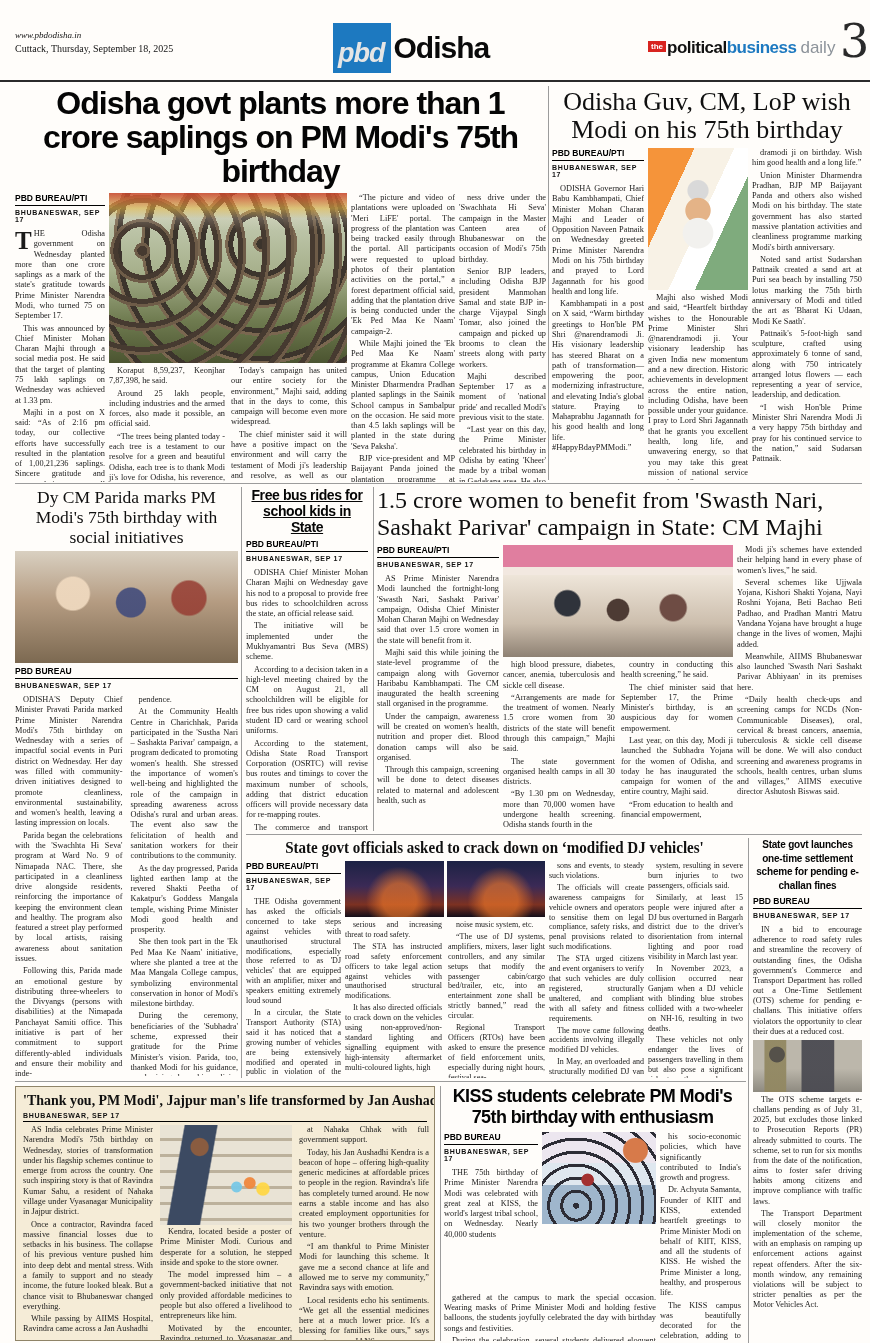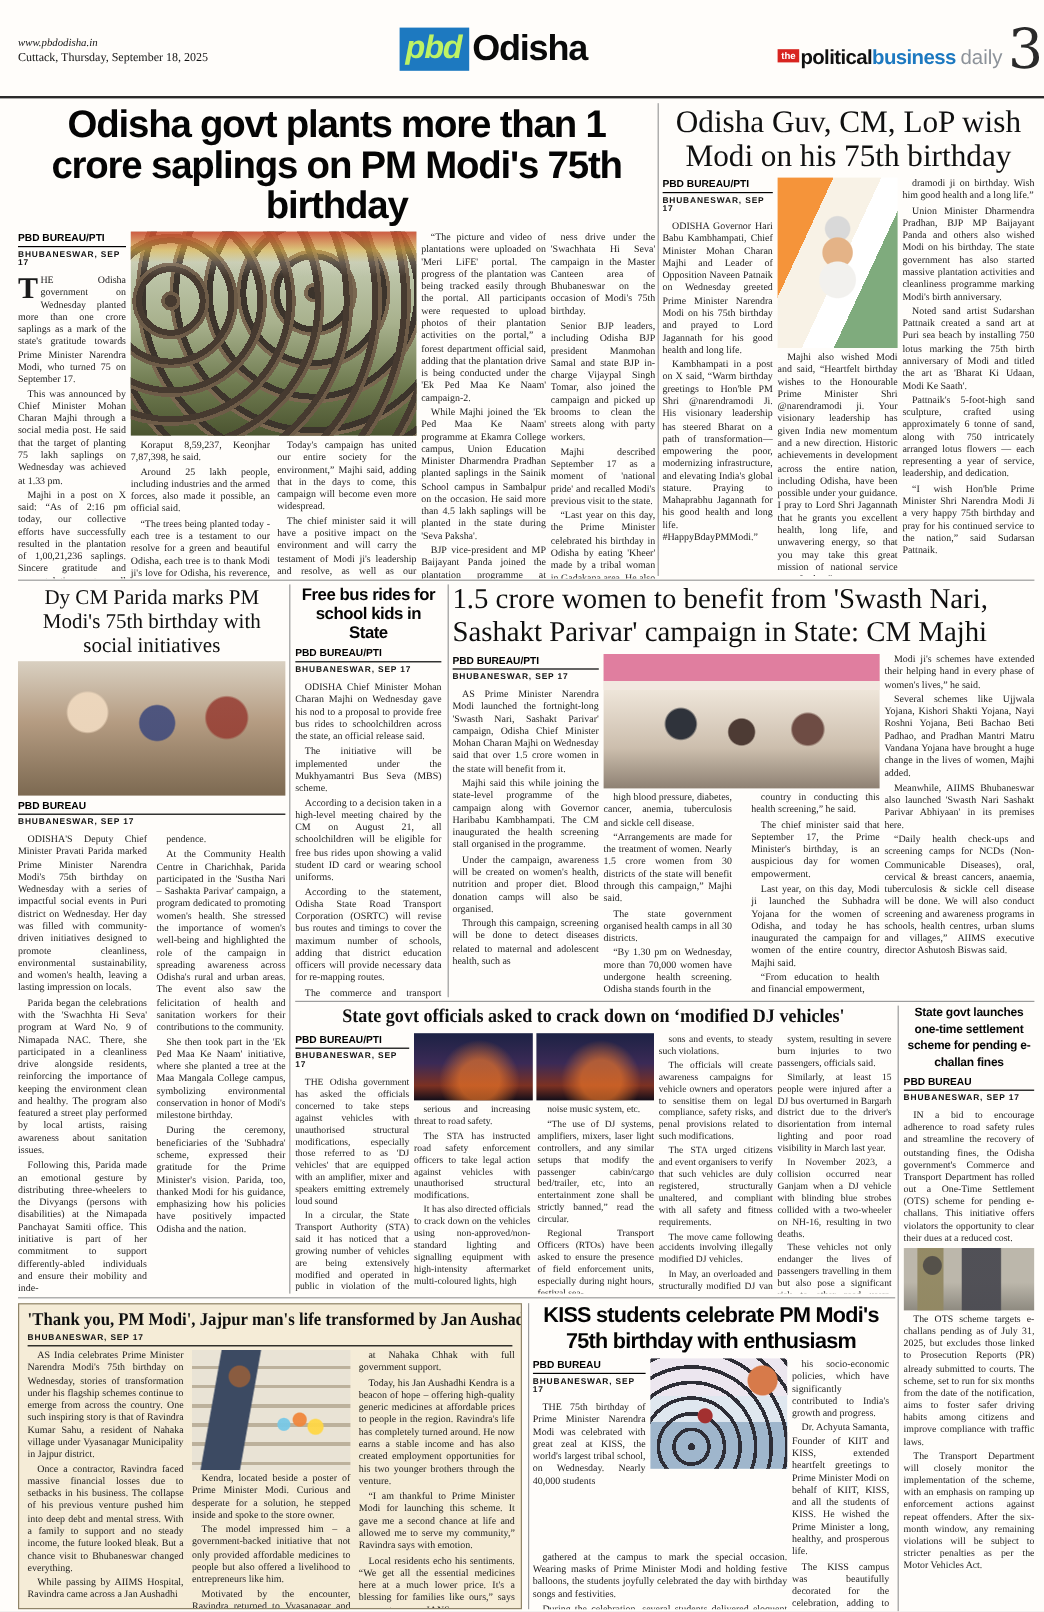--- a/index.html
+++ b/index.html
@@ -3,21 +3,21 @@
 <meta charset="utf-8">
 <style>
   *{box-sizing:border-box;margin:0;padding:0;}
   html,body{background:#e8e8e8;}
   body{width:870px;height:1343px;position:relative;margin:0 auto;}
   #page{position:absolute;inset:0;background:#fffdfa;color:#141414;overflow:hidden;}
   
   .hdr-site{position:absolute;left:15px;top:30px;font:italic 9px "Liberation Serif",serif;}
   .hdr-date{position:absolute;left:15px;top:43px;font:10px "Liberation Serif",serif;}
   .logo{position:absolute;left:333px;top:23px;display:flex;align-items:center;}
-  .logo-box{background:#1d79c0;color:#bef264;font:700 italic 27px "Liberation Sans",sans-serif;padding:1px 7px 4px 5px;letter-spacing:-1px;}
+  .logo-box{background:#1d79c0;color:#e5e5e5;font:700 italic 27px "Liberation Sans",sans-serif;padding:15px 7px 4px 5px;letter-spacing:-1px;}
   .logo-odisha{font:800 30px "Liberation Sans",sans-serif;color:#0a0a0a;margin-left:2px;letter-spacing:-1px;}
   .brand{position:absolute;left:648px;top:38px;white-space:nowrap;}
   .brand .the{background:#d8241f;color:#fff;font:700 8px "Liberation Sans",sans-serif;padding:1px 3px;vertical-align:4px;margin-right:1px;margin-top:48px;}
   .brand .pol{font:800 17px "Liberation Sans",sans-serif;color:#111;letter-spacing:-0.5px;}
   .brand .bus{font:800 17px "Liberation Sans",sans-serif;color:#1d79c0;letter-spacing:-0.5px;}
   .brand .dly{font:400 17px "Liberation Sans",sans-serif;color:#8d939a;}
   .pageno{position:absolute;left:840px;top:14px;font:400 46px "DejaVu Serif",serif;color:#2a2a2a;}
   
   .art{position:absolute;overflow:hidden;}
   .vr{position:absolute;width:1px;background:#9c9c9c;}
@@ -42,25 +42,25 @@
   #ph-plant{width:238px;height:170px;}
   #a2{left:552px;top:88px;width:310px;height:392px;}
   #a2 .hl{font-size:26px;line-height:28px;font-weight:500;}
   #a2 .body{display:grid;grid-template-columns:92px 100px 110px;gap:4px;margin-top:4px;}
   #ph-modi{width:100px;height:142px;margin-bottom:3px;}
   #a3{left:15px;top:487px;width:223px;height:589px;}
   #a3 .hl{font-size:17.5px;line-height:20px;font-weight:500;}
   #ph-parida{width:223px;height:112px;margin:4px 0 3px;}
   #a3 .cols{display:grid;grid-template-columns:1fr 1fr;gap:8px;}
   #a4{left:246px;top:487px;width:122px;height:346px;}
-  #a4 .hl{font-size:14px;line-height:16px;letter-spacing:-0.4px;}
+  #a4 .hl{font-size:14px;line-height:16px;letter-spacing:-0.4px;text-decoration:underline;}
   #a5{left:377px;top:487px;width:485px;height:344px;}
   #a5 .hl{font-size:24px;line-height:27px;text-align:left;font-weight:500;}
   #a5 .body{display:grid;grid-template-columns:122px 230px 125px;gap:4px;margin-top:4px;}
-  #a5 .mid2{display:grid;grid-template-columns:1fr 1fr;gap:16px;margin-top:3px;}
+  #a5 .mid2{display:grid;grid-template-columns:1fr 1fr;gap:6px;margin-top:3px;}
   #ph-swasth{width:230px;height:112px;}
   #a6{left:246px;top:838px;width:497px;height:240px;}
   #a6 .hl{font-size:16px;line-height:20px;font-weight:700;transform:scaleX(.94);transform-origin:center;white-space:nowrap;}
   #a6 .body{display:grid;grid-template-columns:95px 200px 95px 95px;gap:4px;margin-top:3px;}
   #a6 .body p{font-size:8px;}
   #a6 .mid2{display:grid;grid-template-columns:1fr 1fr;gap:6px;margin-top:3px;}
   #ph-dj{width:200px;height:56px;display:flex;gap:3px;background:none;}
   .djp{flex:1;position:relative;overflow:hidden;}
   #a7{left:753px;top:838px;width:109px;height:503px;}
   #a7 .hl{font-size:10px;line-height:13.5px;letter-spacing:-0.2px;}
@@ -218,20 +218,21 @@
     <div class="dateline">BHUBANESWAR, SEP 17</div>
     <div class="cols">
       <div class="col">
           <p>ODISHA'S Deputy Chief Minister Pravati Parida marked Prime Minister Narendra Modi's 75th birthday on Wednesday with a series of impactful social events in Puri district on Wednesday. Her day was filled with community-driven initiatives designed to promote cleanliness, environmental sustainability, and women's health, leaving a lasting impression on locals.</p>
           <p>Parida began the celebrations with the 'Swachhta Hi Seva' program at Ward No. 9 of Nimapada NAC. There, she participated in a cleanliness drive alongside residents, reinforcing the importance of keeping the environment clean and healthy. The program also featured a street play performed by local artists, raising awareness about sanitation issues.</p>
           <p>Following this, Parida made an emotional gesture by distributing three-wheelers to the Divyangs (persons with disabilities) at the Nimapada Panchayat Samiti office. This initiative is part of her commitment to support differently-abled individuals and ensure their mobility and inde-</p>
         </div>
       <div class="col">
           <p>pendence.</p>
           <p>At the Community Health Centre in Charichhak, Parida participated in the 'Sustha Nari – Sashakta Parivar' campaign, a program dedicated to promoting women's health. She stressed the importance of women's well-being and highlighted the role of the campaign in spreading awareness across Odisha's rural and urban areas. The event also saw the felicitation of health and sanitation workers for their contributions to the community.</p>
+          <p>As the day progressed, Parida lighted earthen lamp at the revered Shakti Peetha of Kakatpur's Goddess Mangala temple, wishing Prime Minister Modi good health and prosperity.</p>
           <p>She then took part in the 'Ek Ped Maa Ke Naam' initiative, where she planted a tree at the Maa Mangala College campus, symbolizing environmental conservation in honor of Modi's milestone birthday.</p>
           <p>During the ceremony, beneficiaries of the 'Subhadra' scheme, expressed their gratitude for the Prime Minister's vision. Parida, too, thanked Modi for his guidance, emphasizing how his policies have positively impacted Odisha and the nation.</p>
         </div>
     </div>
   </div>
 
   <div class="vr" style="left:241px;top:487px;height:591px;"></div>
 
   <div id="a4" class="art">
     <div class="hl h-sans">Free bus rides for school kids in State</div>

